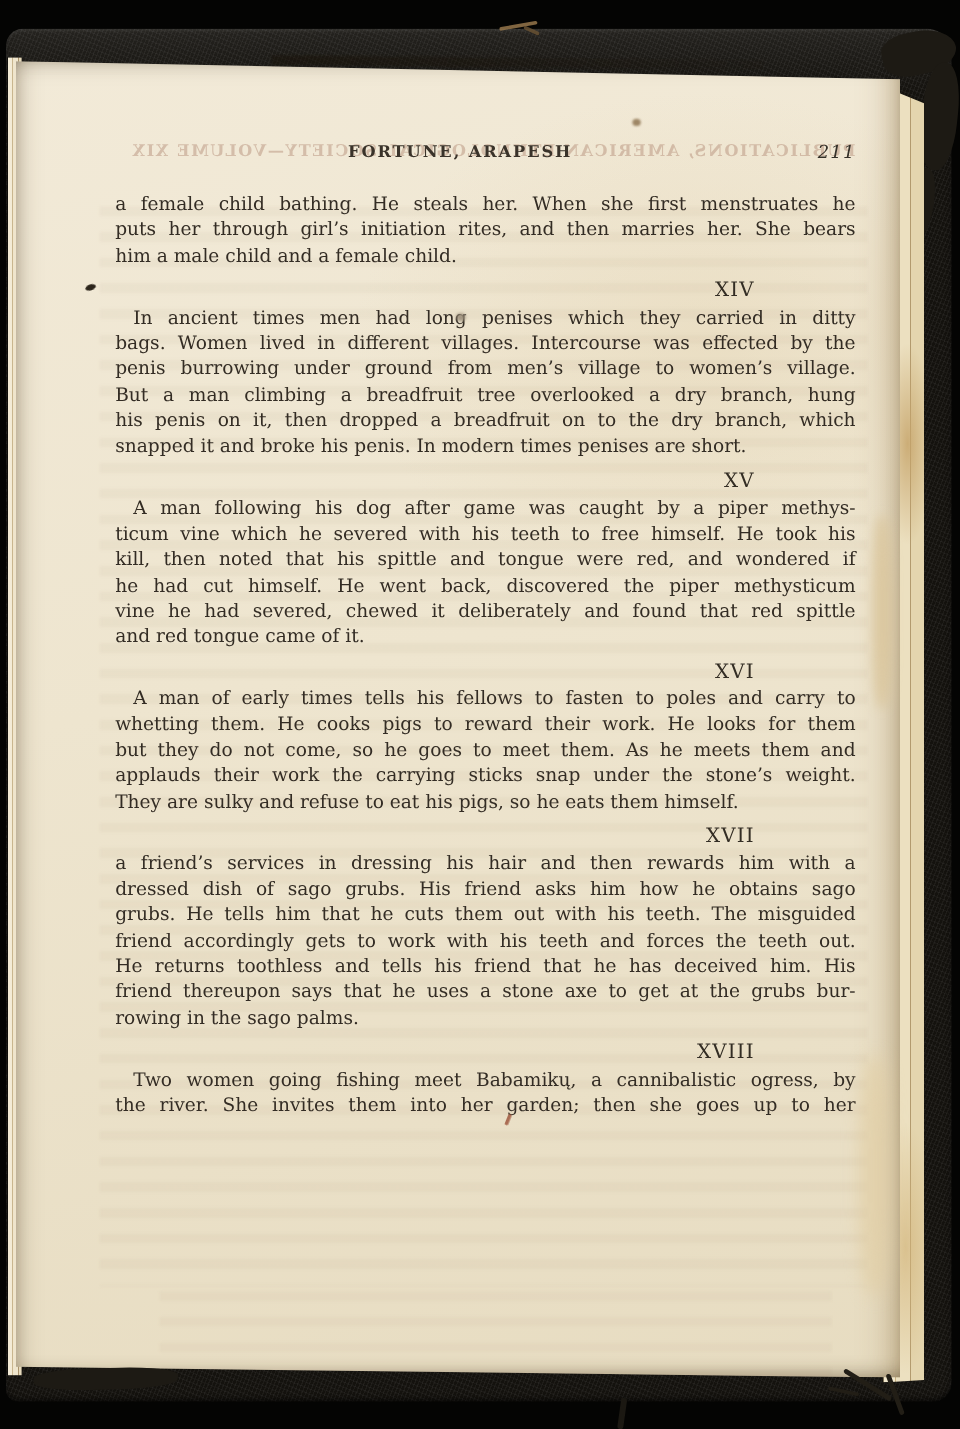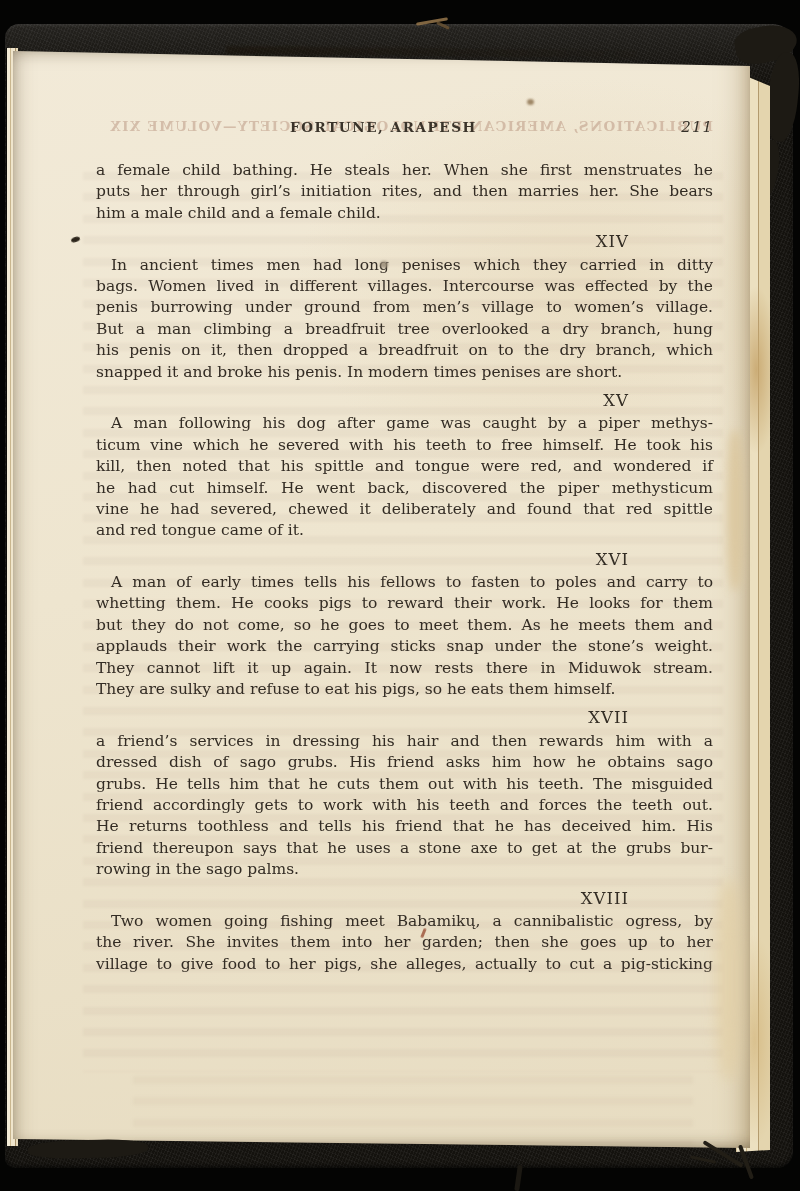--- a/index.html
+++ b/index.html
@@ -190,38 +190,36 @@
           <div class="line">he had cut himself. He went back, discovered the piper methysticum</div>
           <div class="line">vine he had severed, chewed it deliberately and found that red spittle</div>
           <div class="line last">and red tongue came of it.</div>
         </div>
         <div class="section-heading">XVI</div>
         <div class="paragraph">
           <div class="line first">A man of early times tells his fellows to fasten to poles and carry to</div>
           <div class="line">whetting them. He cooks pigs to reward their work. He looks for them</div>
           <div class="line">but they do not come, so he goes to meet them. As he meets them and</div>
           <div class="line">applauds their work the carrying sticks snap under the stone’s weight.</div>
-          <div class="line">They cannot lift it up again. It now rests there in Miduwok stream.</div>
           <div class="line last">They are sulky and refuse to eat his pigs, so he eats them himself.</div>
         </div>
         <div class="section-heading">XVII</div>
         <div class="paragraph">
           <div class="line">a friend’s services in dressing his hair and then rewards him with a</div>
           <div class="line">dressed dish of sago grubs. His friend asks him how he obtains sago</div>
           <div class="line">grubs. He tells him that he cuts them out with his teeth. The misguided</div>
           <div class="line">friend accordingly gets to work with his teeth and forces the teeth out.</div>
           <div class="line">He returns toothless and tells his friend that he has deceived him. His</div>
           <div class="line">friend thereupon says that he uses a stone axe to get at the grubs bur-</div>
           <div class="line last">rowing in the sago palms.</div>
         </div>
         <div class="section-heading">XVIII</div>
         <div class="paragraph">
           <div class="line first">Two women going fishing meet Babamikų, a cannibalistic ogress, by</div>
           <div class="line">the river. She invites them into her garden; then she goes up to her</div>
-          <div class="line">village to give food to her pigs, she alleges, actually to cut a pig-sticking</div>
         </div>
       </div>
   </div>
 
   <div class="top-shadow"></div>
 
   <div class="speck margin-speck"></div>
   <div class="speck mid-speck"></div>
   <div class="speck top-speck"></div>
   <div class="speck edge-stain"></div>

